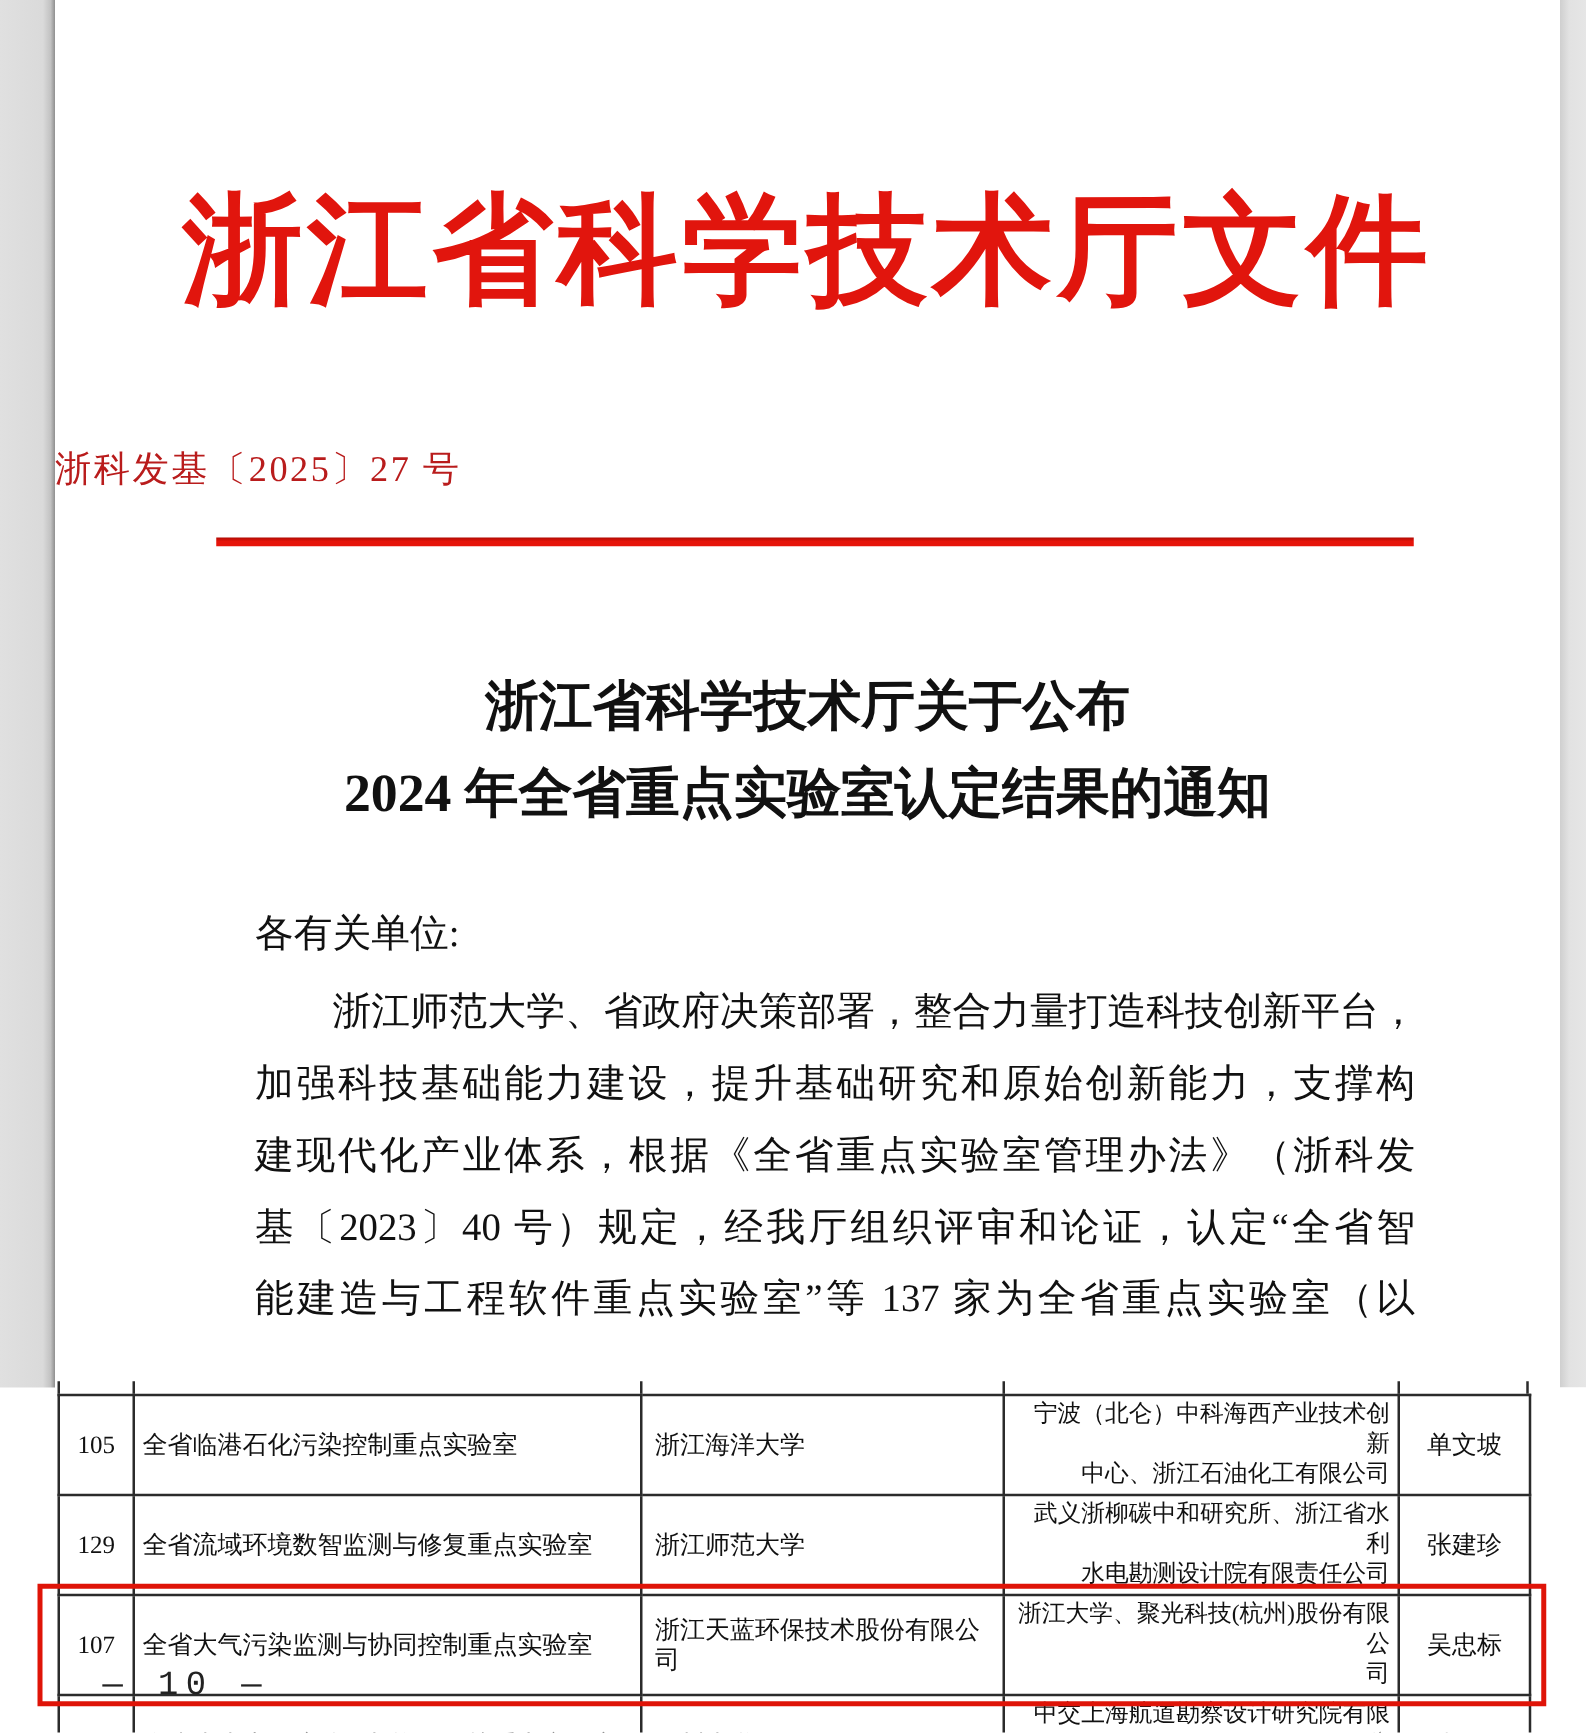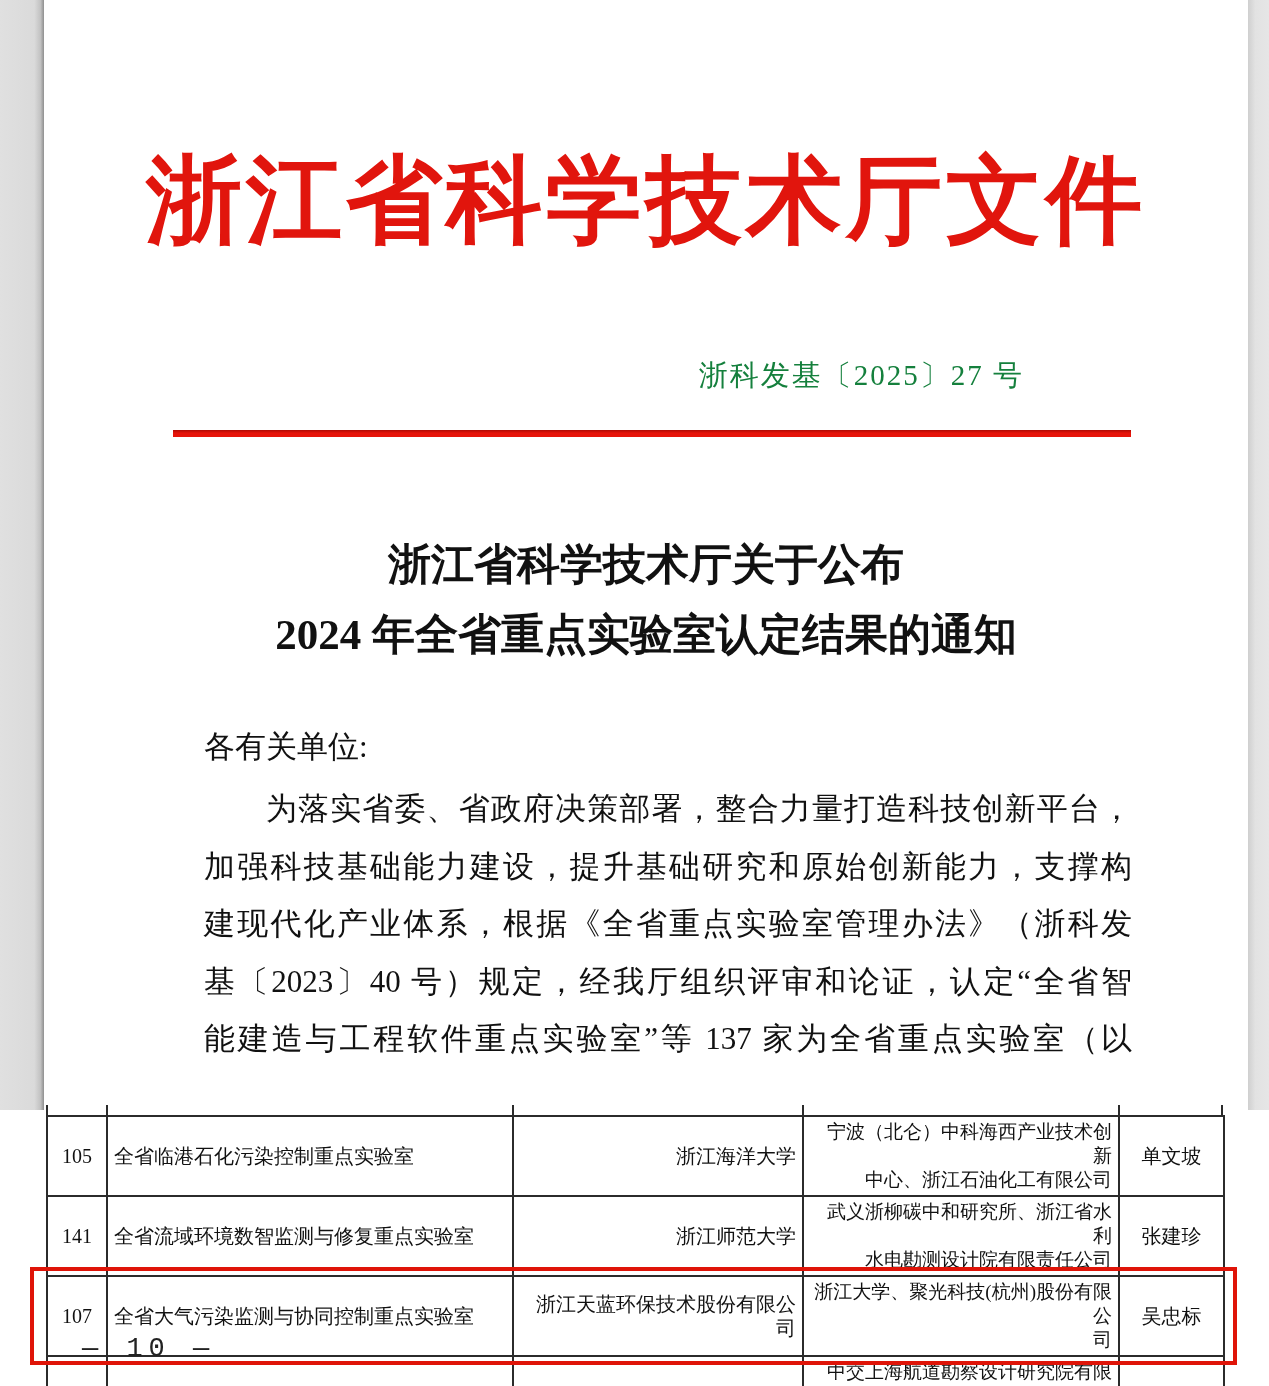--- a/index.html
+++ b/index.html
@@ -36,22 +36,22 @@
     position: absolute; left: 44px; top: 142px; width: 1204px;
     text-align: center;
     font-size: 96px; font-weight: bold;
     letter-spacing: 4px;
     color: #e1150d;
     line-height: 118px;
     white-space: nowrap;
   }
   .doc-number {
     position: absolute; left: 44px; top: 356px; width: 980px;
-    text-align: right;
-    font-size: 29px; color: #15803d;
+    text-align: left;
+    font-size: 29px; color: #b91c1c;
     letter-spacing: 2px;
   }
   .red-rule {
     position: absolute; left: 173px; top: 430px; width: 958px; height: 7px;
     background: linear-gradient(to bottom, #b00a04 0%, #e6140a 45%, #e6140a 100%);
   }
   .notice-heading {
     position: absolute; left: 44px; width: 1204px;
     text-align: center;
     font-size: 43px; font-weight: bold; color: #111;
@@ -85,21 +85,21 @@
   .results-table td {
     border: 2px solid #2b2b2b;
     padding: 3px 6px;
     line-height: 24px;
     vertical-align: middle;
     overflow: hidden;
   }
   .results-table tr { height: 48px; }
   td.col-no { text-align: center; margin-left: 45px; }
   td.col-lab { text-align: left; }
-  td.col-host { text-align: right; padding-left: 10px; }
+  td.col-host { text-align: left; padding-left: 10px; }
   td.col-partners { text-align: right; font-size: 19px; white-space: pre-line; padding-left: 8px; }
   td.col-director { text-align: center; }
   
   .stub {
     position: absolute; top: 1105px; width: 2px; height: 10px;
     background: #2b2b2b;
   }
   .highlight-box {
     position: absolute;
     border: 4px solid #df1408;
@@ -127,21 +127,21 @@
 
   <div class="doc-title">浙江省科学技术厅文件</div>
   <div class="doc-number">浙科发基〔2025〕27 号</div>
   <div class="red-rule"></div>
 
   <div class="notice-heading heading-l1">浙江省科学技术厅关于公布</div>
   <div class="notice-heading heading-l2">2024 年全省重点实验室认定结果的通知</div>
 
   <div class="salutation">各有关单位:</div>
   <div class="paragraph">
-      <div class="pline indent">为落实省委、省政府决策部署，整合力量打造科技创新平台，</div>
+      <div class="pline indent">浙江师范大学、省政府决策部署，整合力量打造科技创新平台，</div>
       <div class="pline">加强科技基础能力建设，提升基础研究和原始创新能力，支撑构</div>
       <div class="pline">建现代化产业体系，根据《全省重点实验室管理办法》（浙科发</div>
       <div class="pline">基〔2023〕40 号）规定，经我厅组织评审和论证，认定“全省智</div>
       <div class="pline">能建造与工程软件重点实验室”等 137 家为全省重点实验室（以</div>
     </div>
 
   <div class="stub" style="left:46px;"></div>
   <div class="stub" style="left:106px;"></div>
   <div class="stub" style="left:512px;"></div>
   <div class="stub" style="left:802px;"></div>
@@ -159,21 +159,21 @@
     <tbody>
         <tr>
           <td class="col-no">105</td>
           <td class="col-lab">全省临港石化污染控制重点实验室</td>
           <td class="col-host">浙江海洋大学</td>
           <td class="col-partners">宁波（北仑）中科海西产业技术创新
 中心、浙江石油化工有限公司</td>
           <td class="col-director">单文坡</td>
         </tr>
         <tr>
-          <td class="col-no">141</td>
+          <td class="col-no">129</td>
           <td class="col-lab">全省流域环境数智监测与修复重点实验室</td>
           <td class="col-host">浙江师范大学</td>
           <td class="col-partners">武义浙柳碳中和研究所、浙江省水利
 水电勘测设计院有限责任公司</td>
           <td class="col-director">张建珍</td>
         </tr>
         <tr>
           <td class="col-no">107</td>
           <td class="col-lab">全省大气污染监测与协同控制重点实验室</td>
           <td class="col-host">浙江天蓝环保技术股份有限公司</td>

